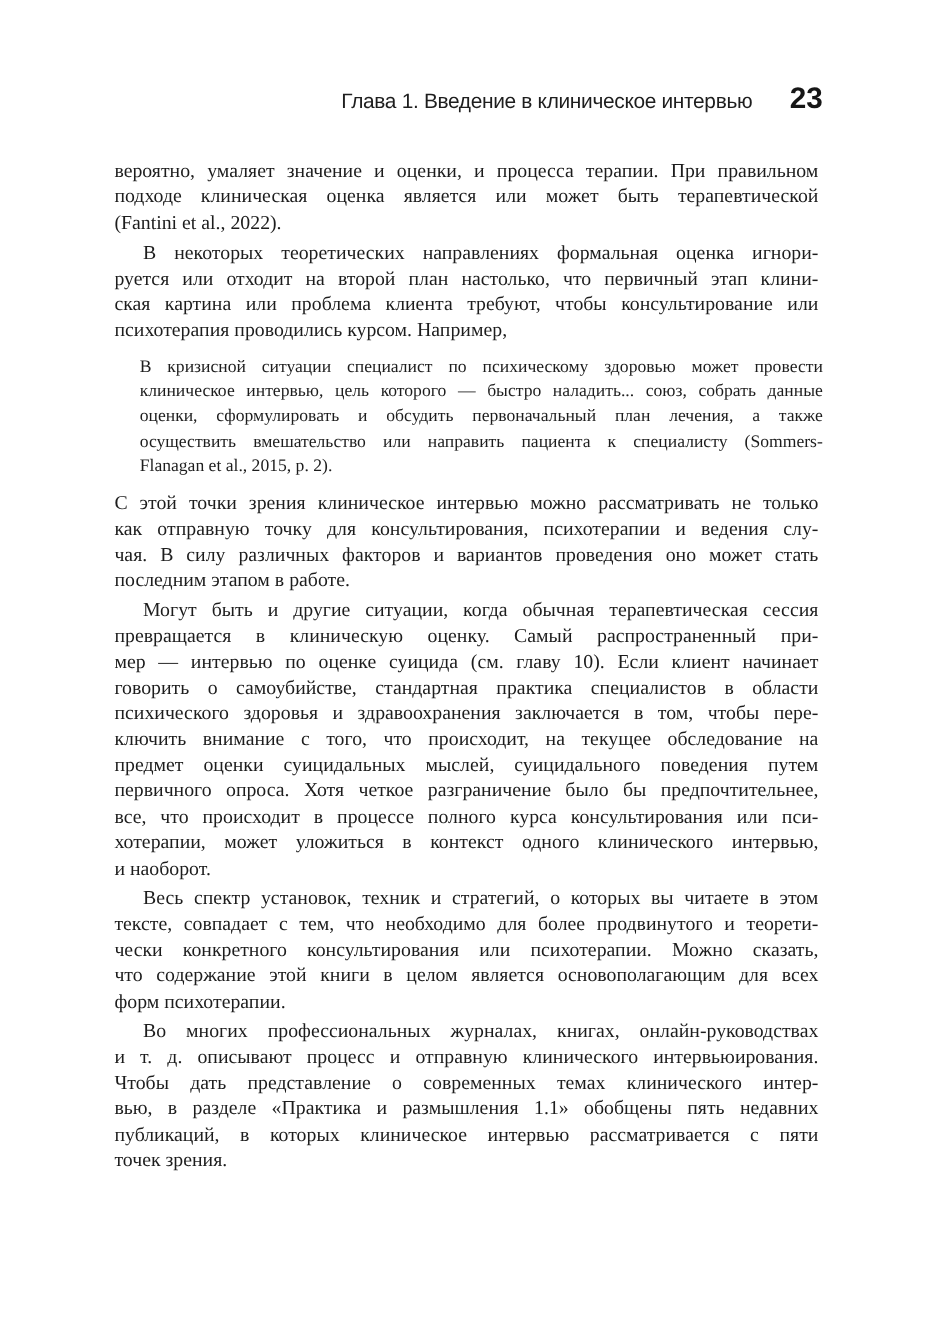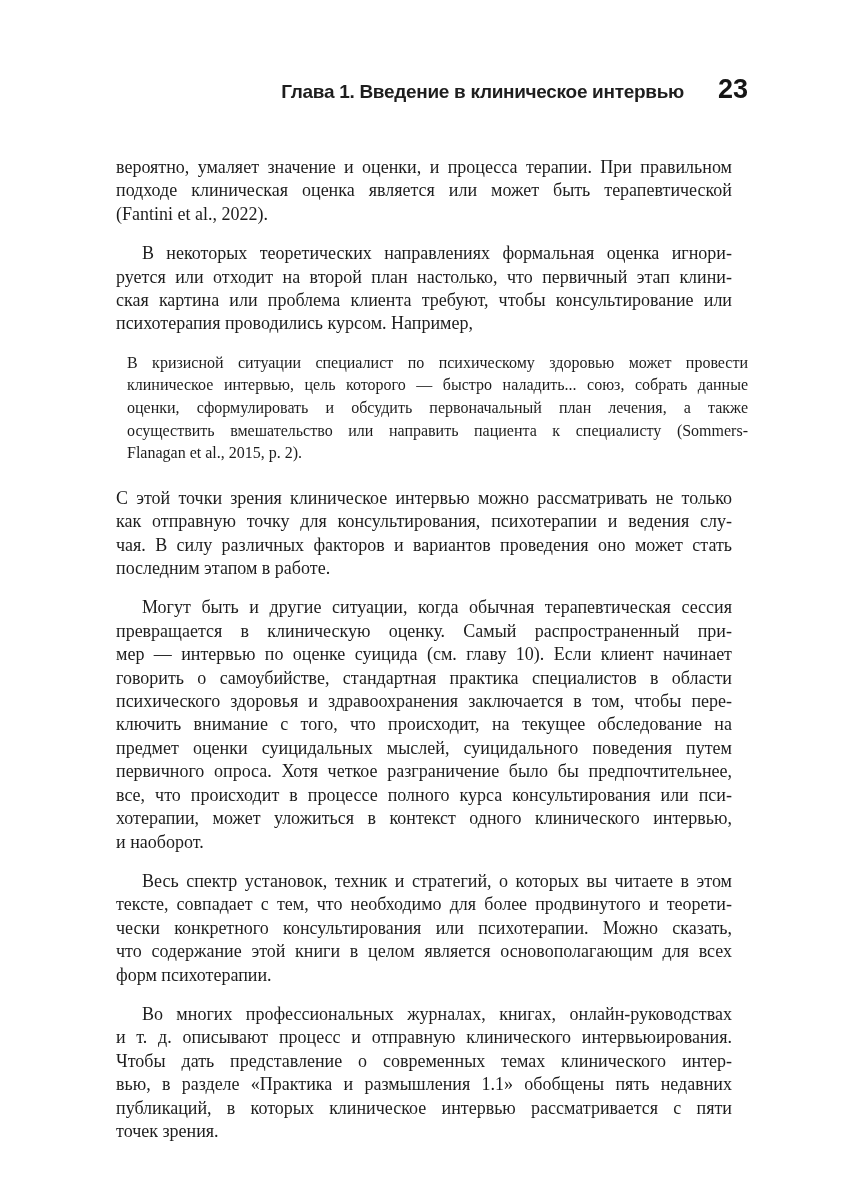--- a/index.html
+++ b/index.html
@@ -20,42 +20,41 @@
     display: flex;
     justify-content: flex-end;
     align-items: baseline;
     gap: 34px;
     font-family: "Liberation Sans", sans-serif;
   }
   .chapter-title {
     font-size: 19px;
     letter-spacing: -0.3px;
     color: #1e1e1e;
-    font-weight: bold;
   }
   .page-number {
     font-size: 27px;
     font-weight: bold;
     color: #161616;
   }
   .content {
     position: absolute;
     top: 140px;
     left: 100px;
     width: 648px;
   }
   .paragraph {
     font-size: 18px;
     line-height: 23.4px;
-    margin: 16px;
+    margin: 4px;
   }
   .blockquote {
     font-size: 16px;
     line-height: 22.6px;
-    margin: 11px 0 22px 27px;
+    margin: 11px 0 10px 27px;
   }
   .text-line {
     text-align: justify;
     text-align-last: justify;
   }
   .text-line.last {
     text-align-last: left;
   }
   .text-line.indent {
     text-indent: 26px;

